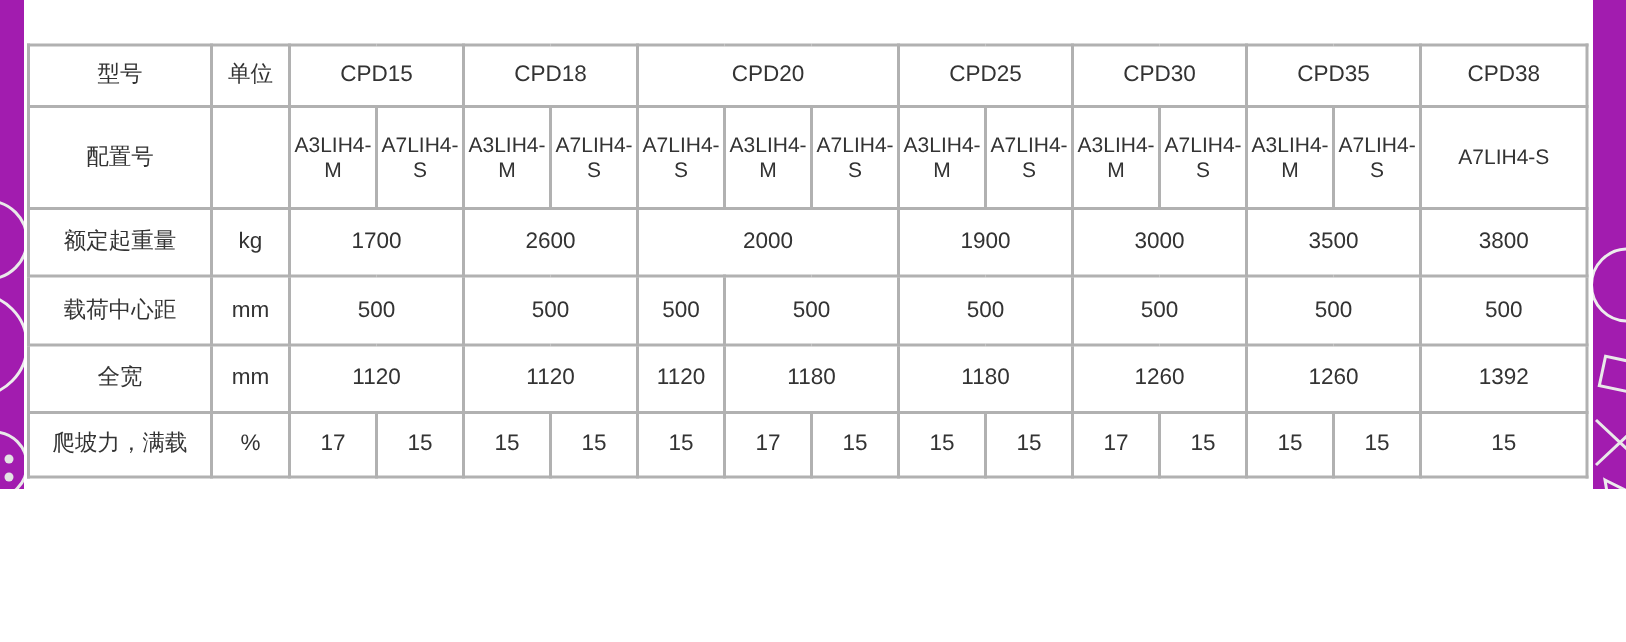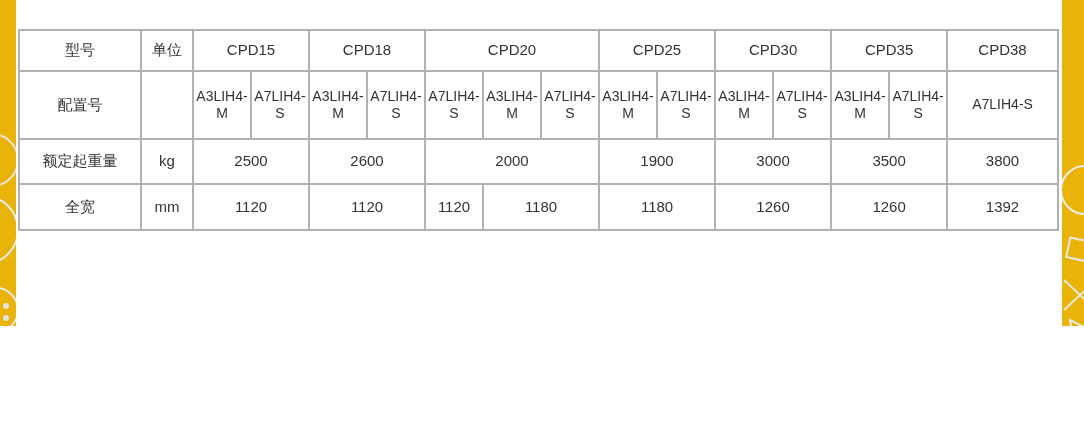--- a/index.html
+++ b/index.html
@@ -4,21 +4,21 @@
 <style>
   html, body {
     margin: 0;
     padding: 0;
     font-family: "Liberation Sans", "DejaVu Sans", sans-serif;
   }
   #page {
     position: relative;
     width: 1084px;
     height: 326px;
-    background: #eab308;
+    background: #a21caf;
     overflow: hidden;
   }
   
   .watermark {
     position: absolute;
     z-index: 0;
     pointer-events: none;
   }
   
   #content-panel {
@@ -134,36 +134,66 @@
           <td class="config-cell">A7LIH4-S</td>
           <td class="config-cell">A3LIH4-M</td>
           <td class="config-cell">A7LIH4-S</td>
           <td class="config-cell">A3LIH4-M</td>
           <td class="config-cell">A7LIH4-S</td>
           <td class="config-cell">A7LIH4-S</td>
         </tr>
         <tr>
           <td>额定起重量</td>
           <td>kg</td>
-          <td colspan="2">2500</td>
+          <td colspan="2">1700</td>
           <td colspan="2">2600</td>
           <td colspan="3">2000</td>
           <td colspan="2">1900</td>
           <td colspan="2">3000</td>
           <td colspan="2">3500</td>
           <td>3800</td>
+        </tr>
+        <tr>
+          <td>载荷中心距</td>
+          <td>mm</td>
+          <td colspan="2">500</td>
+          <td colspan="2">500</td>
+          <td>500</td>
+          <td colspan="2">500</td>
+          <td colspan="2">500</td>
+          <td colspan="2">500</td>
+          <td colspan="2">500</td>
+          <td>500</td>
         </tr>
         <tr>
           <td>全宽</td>
           <td>mm</td>
           <td colspan="2">1120</td>
           <td colspan="2">1120</td>
           <td>1120</td>
           <td colspan="2">1180</td>
           <td colspan="2">1180</td>
           <td colspan="2">1260</td>
           <td colspan="2">1260</td>
           <td>1392</td>
         </tr>
+        <tr>
+          <td>爬坡力，满载</td>
+          <td>%</td>
+          <td>17</td>
+          <td>15</td>
+          <td>15</td>
+          <td>15</td>
+          <td>15</td>
+          <td>17</td>
+          <td>15</td>
+          <td>15</td>
+          <td>15</td>
+          <td>17</td>
+          <td>15</td>
+          <td>15</td>
+          <td>15</td>
+          <td>15</td>
+        </tr>
       </tbody>
   </table>
 
 </div>
 
 </body></html>

